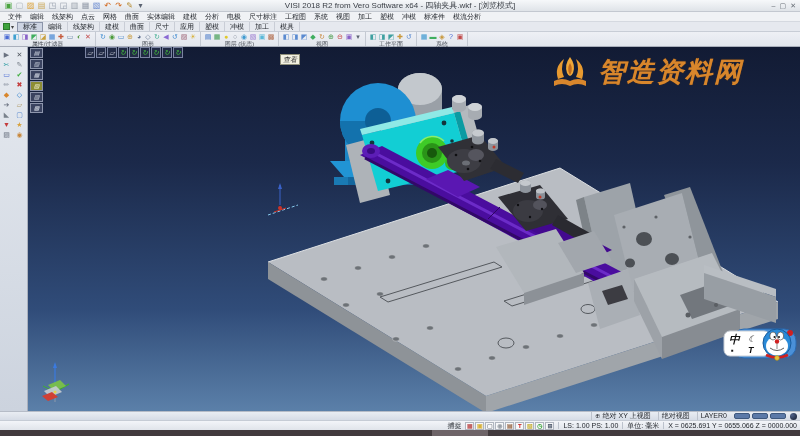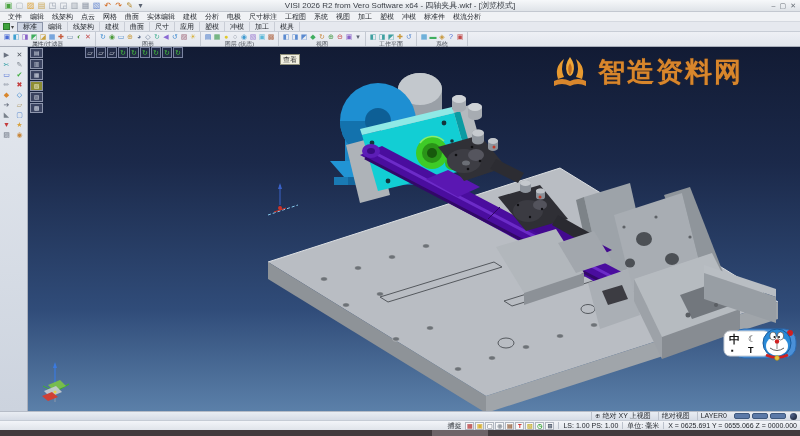--- a/index.html
+++ b/index.html
@@ -40,21 +40,21 @@
   .rlabel { font-size:6px; color:#4c515a; text-align:center; line-height:6px; padding-bottom:1px; }
 
   
   .main { position:absolute; top:47px; left:0; right:0; bottom:25px; }
   .left-panel { position:absolute; left:0; top:0; bottom:0; width:28px;
     background:linear-gradient(#e6eaf0,#ccd3de); border-right:1px solid #aab0bc; }
   .palette { display:flex; flex-wrap:wrap; padding-top:3px; }
   .palette span { width:13px; height:10px; font-size:7px; line-height:10px; text-align:center; }
 
   .viewport { position:absolute; left:28px; top:0; right:0; bottom:0; overflow:hidden;
-    background:linear-gradient(180deg,#121b34 0%,#1b294a 32%,#304c79 72%,#5b80a9 100%); }
+    background:linear-gradient(180deg,#121b34 0%,#1b294a 32%,#304c79 72%,#5b80a9 100%);font-style:italic; }
   .scene { position:absolute; inset:0; width:100%; height:100%; }
 
   .dock-strip { position:absolute; left:2px; top:1px; display:flex; flex-direction:column; gap:1px; }
   .dock-strip span { width:13px; height:10px; background:#3a4360; border:1px solid #8d95ac;
     color:#ccd2de; font-size:6px; line-height:8px; text-align:center; }
   .dock-strip span.active { background:#8d8d34; color:#f0f0d0; }
 
   .float-toolbar { position:absolute; left:57px; top:0; display:flex; gap:1px; }
   .float-toolbar span { width:10px; height:11px; background:#222b46; border:1px solid #7b84a2;
     font-size:7px; line-height:9px; text-align:center; color:#45c43c; }
@@ -105,21 +105,21 @@
         <span style="color: rgb(143, 152, 166);">◳</span>
         <span style="color: rgb(143, 152, 166);">◲</span>
         <span style="color: rgb(154, 162, 172);">▥</span>
         <span style="color: rgb(143, 152, 166);">▦</span>
         <span style="color: rgb(106, 138, 208);">▧</span>
         <span style="color: rgb(210, 105, 30);">↶</span>
         <span style="color: rgb(210, 105, 30);">↷</span>
         <span style="color: rgb(184, 144, 58);">✎</span>
         <span style="color: rgb(90, 98, 112);">▾</span>
       </div>
-    <div class="title-text">VISI 2026 R2 from Vero Software x64 - 四轴夹具.wkf - [浏览模式]</div>
+    <div class="title-text">VISI 2018 R2 from Vero Software x64 - 四轴夹具.wkf - [浏览模式]</div>
     <div class="win-controls">
         <span>‒</span>
         <span>▢</span>
         <span>✕</span>
       </div>
   </div>
 
   <div class="menubar">
       <span>文件</span>
       <span>编辑</span>

